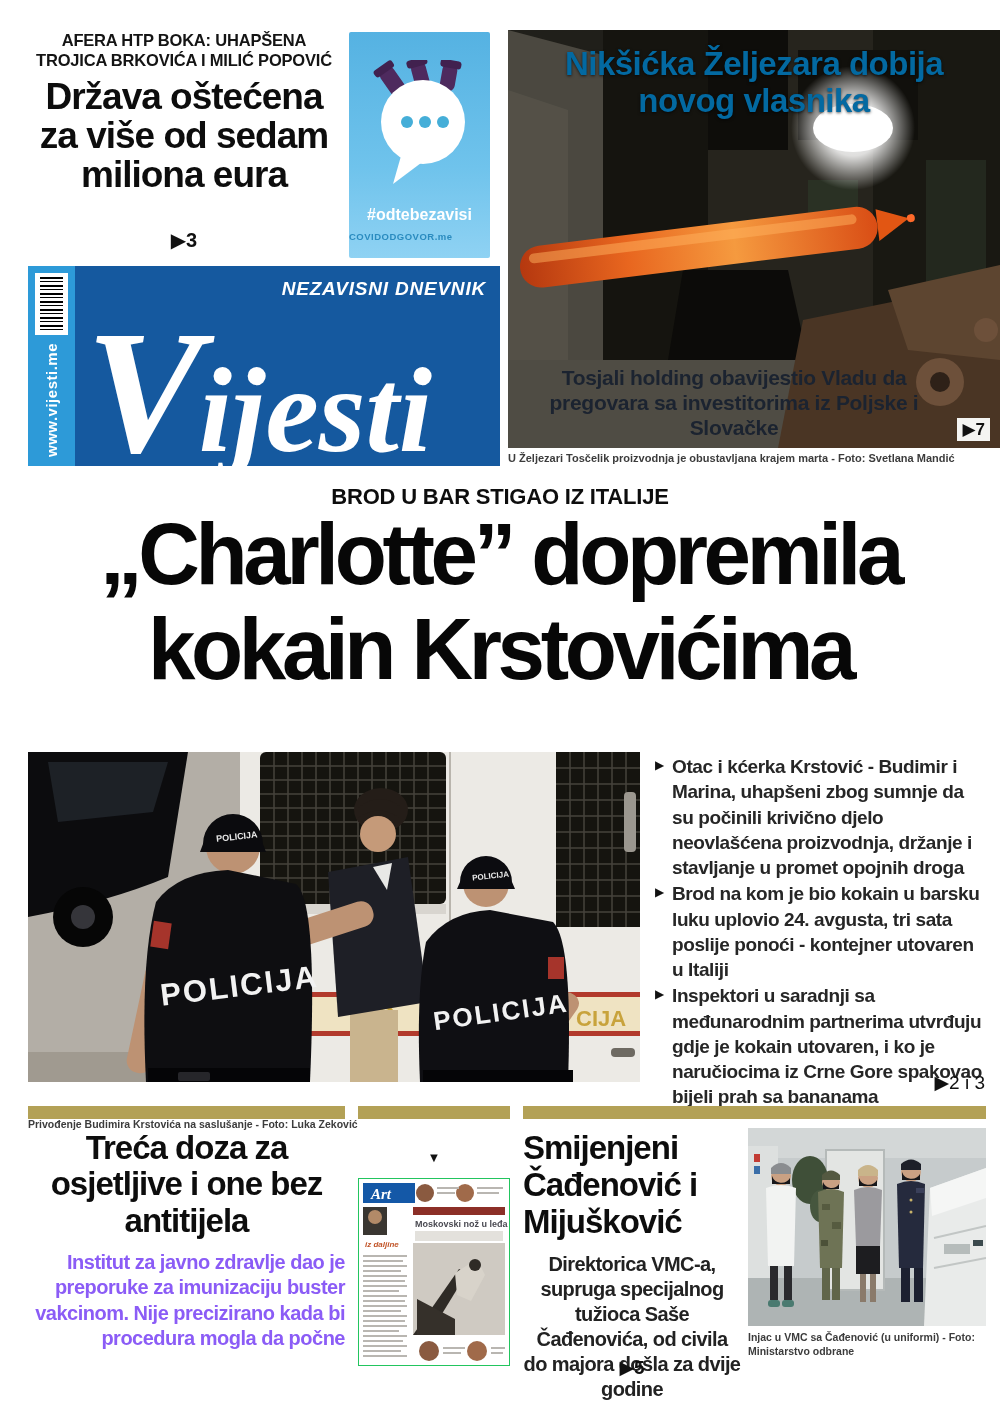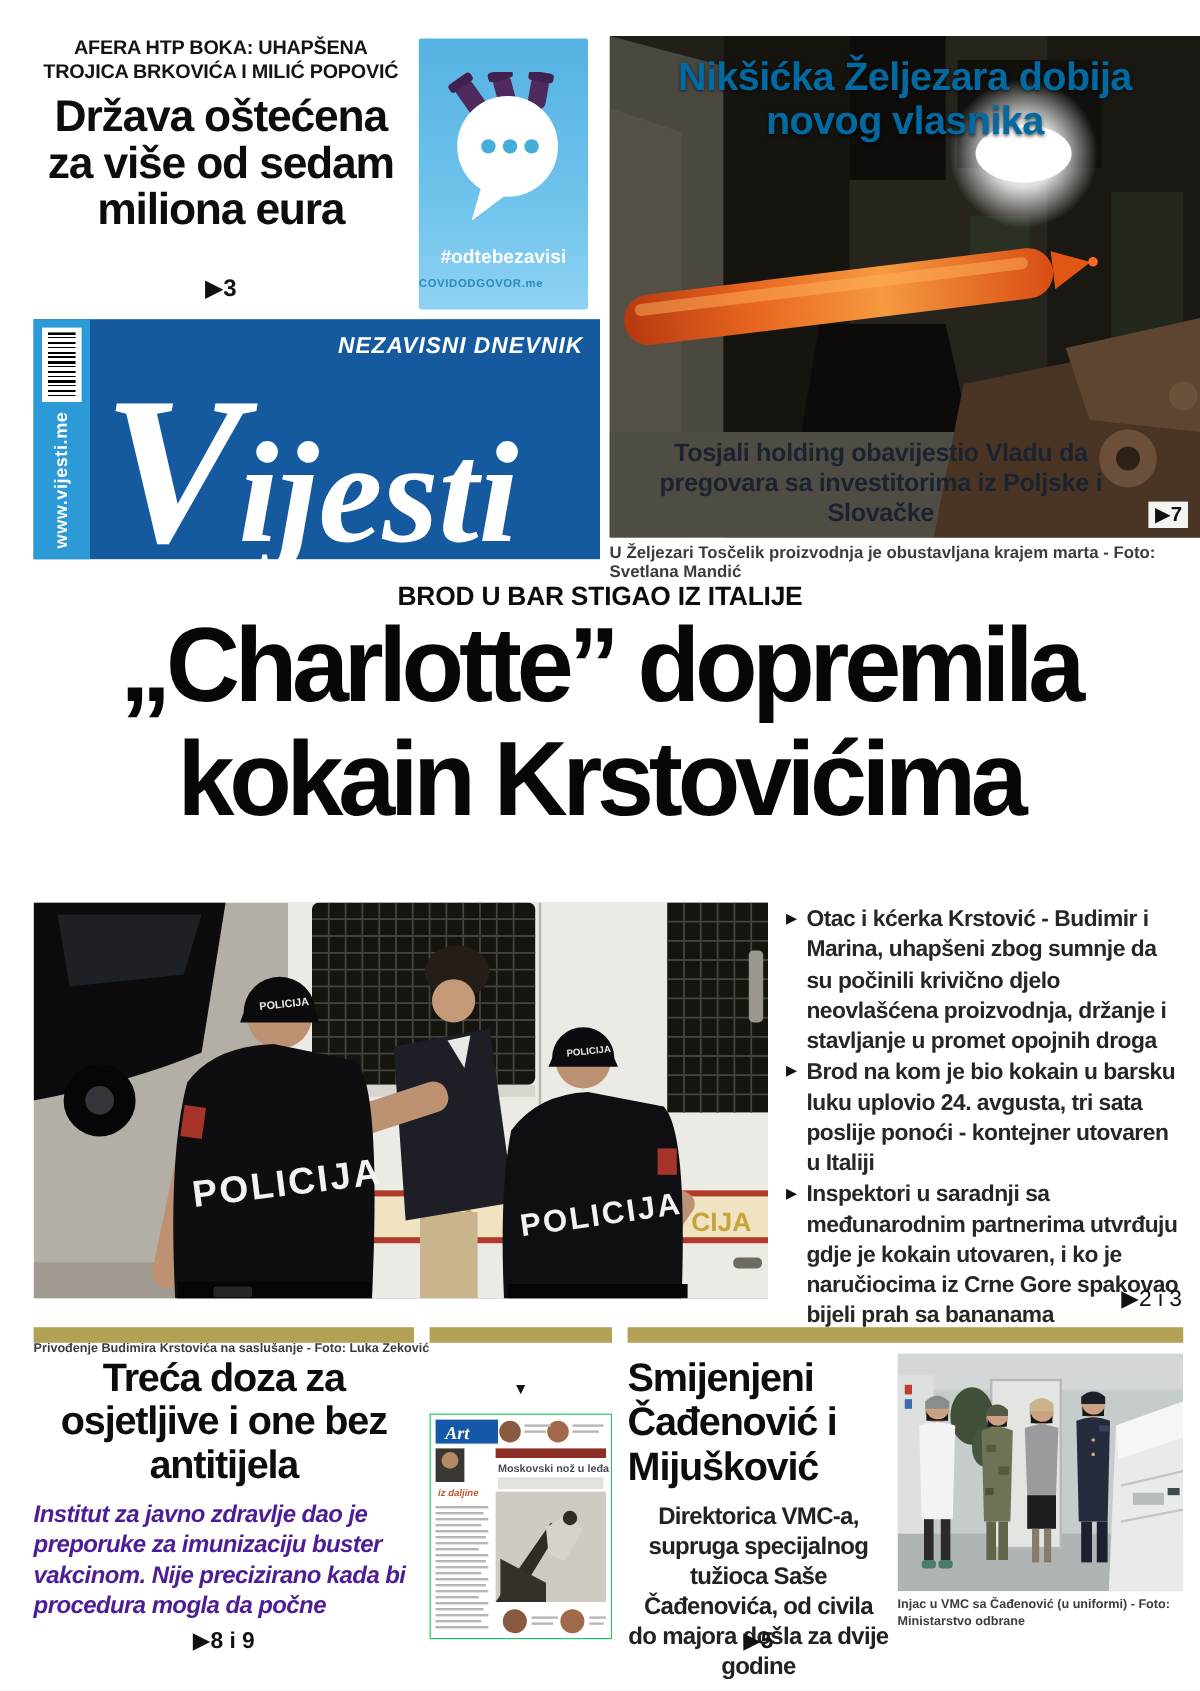--- a/index.html
+++ b/index.html
@@ -22,21 +22,21 @@
   .ad-site{left:0;bottom:16px;width:100%;font-size:9.5px;font-weight:bold;color:#2a8bbf;letter-spacing:0.5px;}
 
   
   .steel-photo{left:508px;top:30px;width:492px;height:418px;}
   .steel-head{left:10px;top:16px;width:472px;text-align:center;font-size:33px;font-weight:bold;
               line-height:1.12;color:#0369a1;letter-spacing:-0.5px;
               text-shadow:0 1px 3px rgba(0,0,0,0.65);}
   .steel-sub{left:26px;top:336px;width:400px;text-align:center;font-size:21px;font-weight:bold;
              line-height:1.18;color:#1b2330;letter-spacing:-0.3px;}
   .steel-ref{right:10px;top:388px;background:#f4f4f2;padding:1px 5px;font-size:17px;font-weight:bold;color:#111;}
-  .steel-cap{left:508px;top:452px;width:492px;font-size:14px;font-weight:bold;color:#3c3c3c;}
+  .steel-cap{left:508px;top:452px;width:492px;font-size:11px;font-weight:bold;color:#3c3c3c;}
 
   
   .mast{left:28px;top:266px;width:472px;height:200px;background:#15599f;}
   .mast-strip{left:0;top:0;width:47px;height:200px;background:#2d9ad8;}
   .barcode{left:7px;top:7px;width:33px;height:62px;background:#ffffff;padding:4px 5px;box-sizing:border-box;}
   .barcode-bars{width:100%;height:100%;
      background:repeating-linear-gradient(180deg,#000 0 2px,#fff 2px 4px,#000 4px 5px,#fff 5px 8px);}
   .mast-site{left:0;top:72px;width:47px;height:124px;display:flex;align-items:center;justify-content:center;}
   .mast-site span{writing-mode:vertical-rl;transform:rotate(180deg);color:#fff;font-weight:bold;font-size:15px;letter-spacing:0.5px;}
   .mast-tagline{right:14px;top:12px;font-style:italic;font-weight:bold;font-size:19px;color:#ffffff;letter-spacing:0.8px;}
@@ -61,21 +61,21 @@
   .bullet .bmark{position:absolute;left:0;top:4px;font-size:12px;color:#111;}
   .bullets-ref{position:absolute;right:2px;bottom:2px;font-size:19px;font-weight:normal;color:#111;}
 
   
   .goldbar{top:1106px;height:13px;background:#b3a156;}
   .gb1{left:28px;width:317px;}
   .gb2{left:358px;width:152px;}
   .gb3{left:523px;width:463px;}
 
   .b1-head{left:28px;top:1130px;width:317px;text-align:center;font-size:33px;font-weight:bold;line-height:1.1;letter-spacing:-1px;color:#0d0d0d;}
-  .b1-body{left:28px;top:1250px;width:317px;text-align:left;font-size:20px;font-weight:bold;line-height:1.27;letter-spacing:-0.5px;color:#4c1d95;font-style:italic;}
+  .b1-body{left:28px;top:1250px;width:317px;text-align:right;font-size:20px;font-weight:bold;line-height:1.27;letter-spacing:-0.5px;color:#8b5cf6;}
   .b1-ref{left:28px;top:1356px;width:317px;text-align:center;font-size:19px;font-weight:bold;}
 
   .danas-label{left:358px;top:1192px;width:152px;text-align:center;font-size:23px;font-weight:bold;letter-spacing:0.5px;}
   .danas-arrow{left:358px;top:1150px;width:152px;text-align:center;font-size:13px;color:#111;}
   .danas-thumb{left:358px;top:1178px;width:152px;height:188px;background:#fff;border:1px solid #22c55e;box-sizing:border-box;}
 
   .b3-head{left:523px;top:1130px;width:218px;text-align:left;font-size:33px;font-weight:bold;line-height:1.12;letter-spacing:-1px;color:#0d0d0d;}
   .b3-body{left:523px;top:1252px;width:218px;text-align:center;font-size:20px;font-weight:bold;line-height:1.25;letter-spacing:-0.6px;color:#222;}
   .b3-ref{left:523px;top:1356px;width:218px;text-align:center;font-size:19px;font-weight:bold;}
   .b3-photo{left:748px;top:1128px;width:238px;height:198px;}
@@ -270,21 +270,20 @@
     </div>
     <div class="bullets-ref">▶2 i 3</div>
   </div>
 
   <div class="abs goldbar gb1"></div>
   <div class="abs goldbar gb2"></div>
   <div class="abs goldbar gb3"></div>
 
   <div class="abs b1-head">Treća doza za osjetljive i one bez antitijela</div>
   <div class="abs b1-body">Institut za javno zdravlje dao je preporuke za imunizaciju buster vakcinom. Nije precizirano kada bi procedura mogla da počne</div>
-  <div class="abs b1-ref">▶8 i 9</div>
 
   <div class="abs danas-label">Danas</div>
   <div class="abs danas-arrow">▼</div>
   <div class="abs danas-thumb">
     <svg width="150" height="186" viewBox="0 0 150 186">
       <rect width="150" height="186" fill="#ffffff"></rect>
       <rect x="4" y="4" width="52" height="20" fill="#1458a7"></rect>
       <text x="12" y="20" font-family="Liberation Serif,serif" font-size="15" font-style="italic" font-weight="bold" fill="#ffffff">Art</text>
       <rect x="4" y="28" width="24" height="28" fill="#3a3631"></rect>
       <circle cx="16" cy="38" r="7" fill="#b28a68"></circle>

